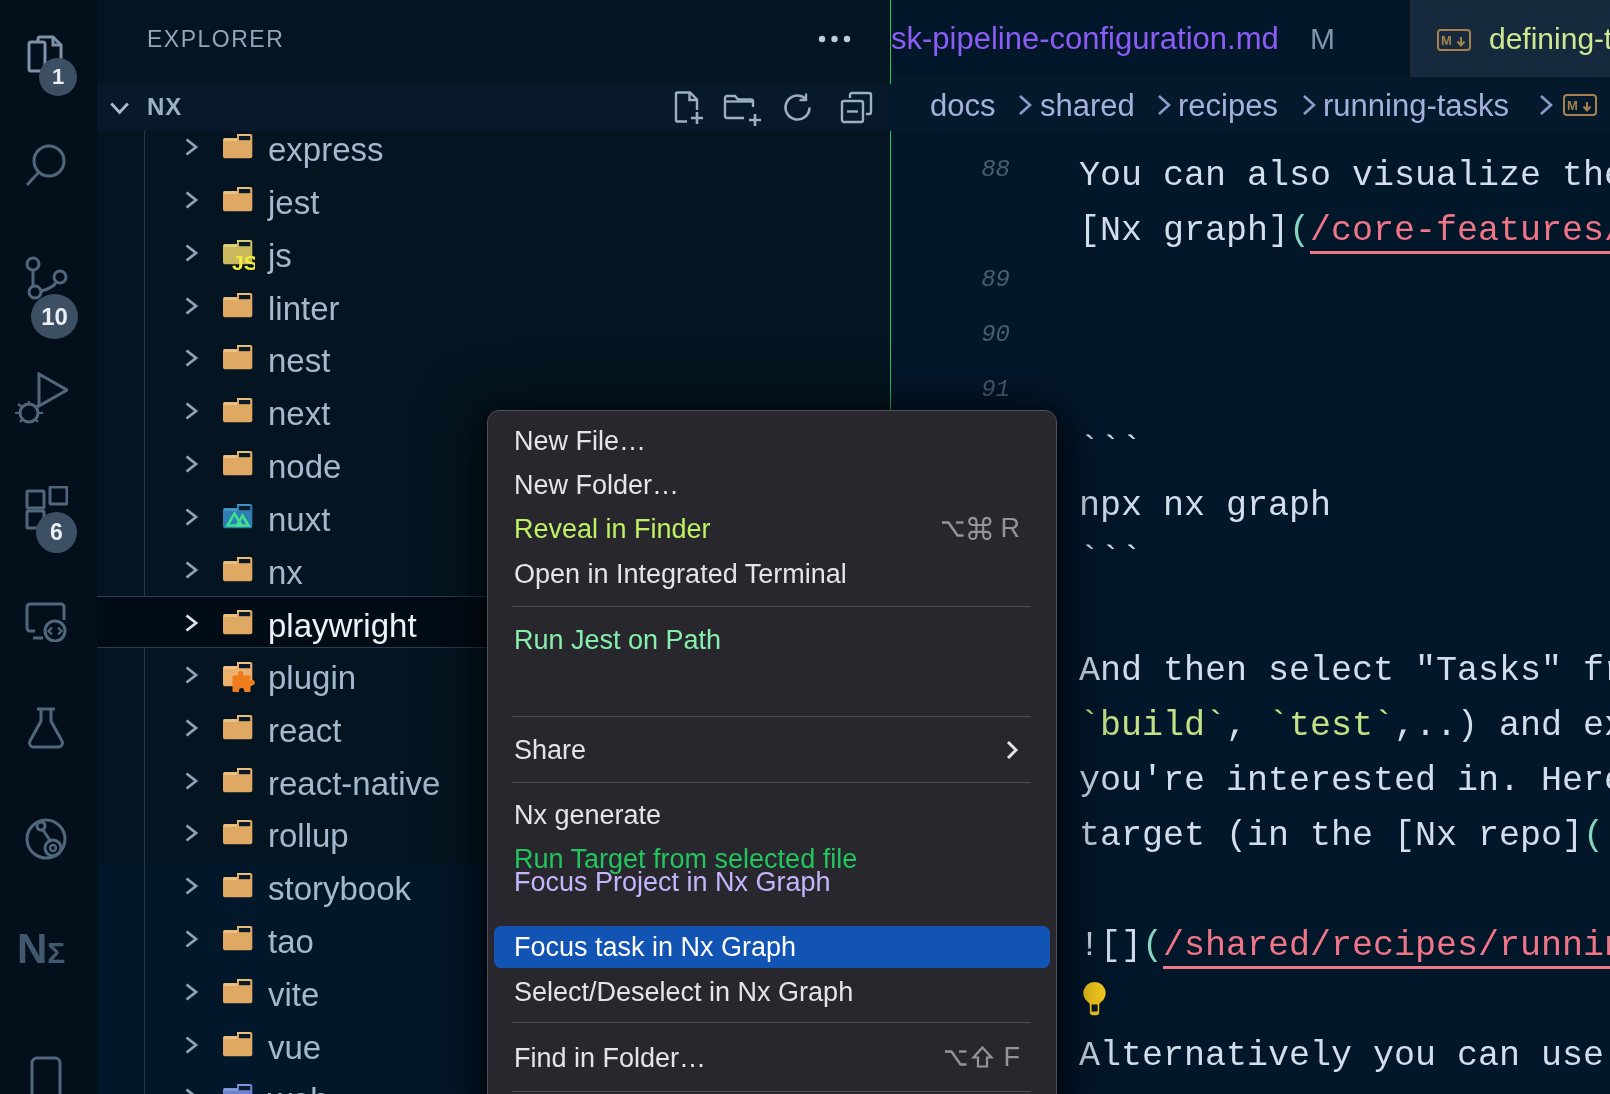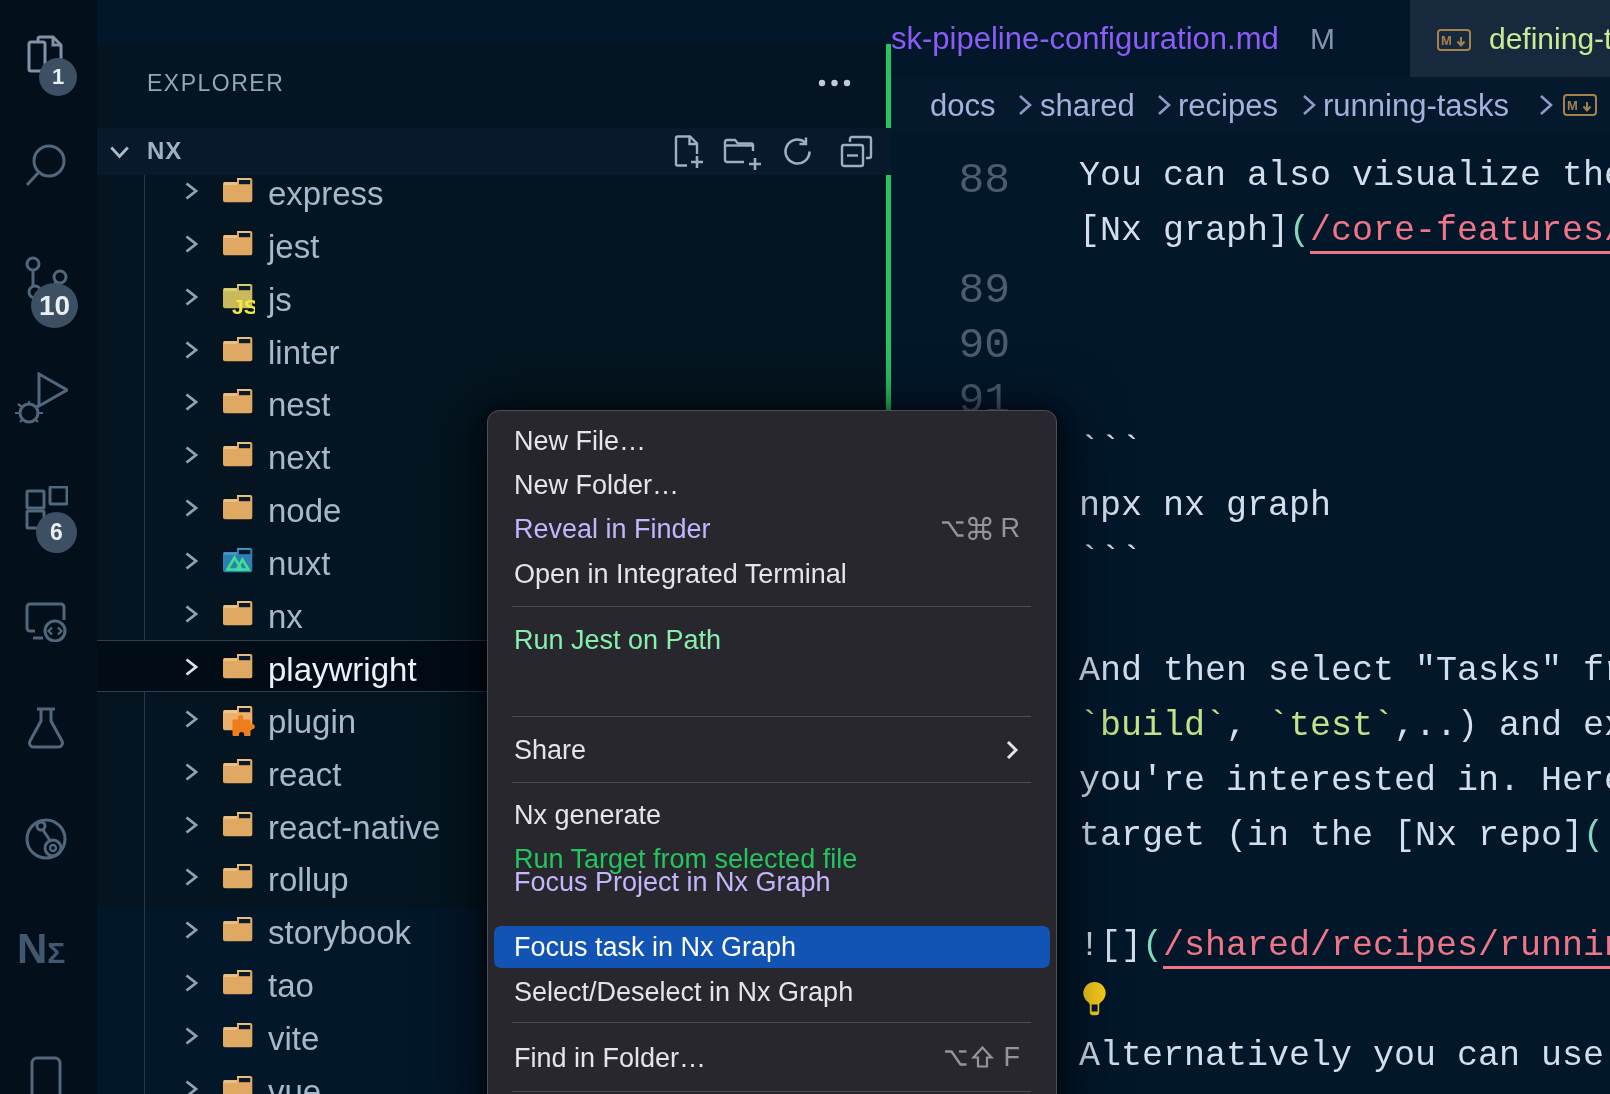--- a/index.html
+++ b/index.html
@@ -3,37 +3,37 @@
 <meta charset="utf-8">
 <style>
   * { margin:0; padding:0; box-sizing:border-box; }
   html,body { width:1610px; height:1094px; overflow:hidden; background:#03172b; }
   body { font-family:"Liberation Sans", sans-serif; position:relative; }
   .abs { position:absolute; }
   #actbar { left:0; top:0; width:97px; height:1094px; background:#040f1c; }
   .aicon { position:absolute; left:24px; width:44px; height:44px; }
   .badge { position:absolute; border-radius:50%; background:#3d5063; color:#e9eff5;
            font-weight:700; display:flex; align-items:center; justify-content:center; }
-  #sidebar { left:97px; top:0; width:794px; height:864px; background:#041521; border-right:5px solid #22c55e;margin-top:44px; }
+  #sidebar { left:97px; top:0; width:794px; height:864px; background:#041521; border-right:1px solid #22c55e; }
   #sidebar .hdr { position:absolute; left:50px; top:26px; font-size:23px; letter-spacing:1.5px; color:#93a6ba; }
   #nxrow { position:absolute; left:0px; top:84px; width:794px; height:47px; background:#07192a; }
   #nxrow .nx { position:absolute; left:50px; top:9px; font-size:24px; font-weight:700; letter-spacing:1px; color:#9cb1c5; }
   .indent { position:absolute; left:47px; top:131px; width:1px; height:963px; background:#24394e; }
   .trow { position:absolute; left:0; width:794px; height:52px; }
   .trow .lbl { position:absolute; left:171px; top:10px; font-size:33px; color:#a5b9cc; }
   .trow .chev { position:absolute; left:84px; top:15px; }
   .trow .fic { position:absolute; left:124px; top:10px; }
   #selrow { background:#020c17; border-top:1px solid #2c3e52; border-bottom:1px solid #2c3e52; }
   #selrow .lbl { color:#edf2f8; }
   #editor { left:891px; top:0; width:719px; height:1094px; background:#03172b; }
   #tab2 { position:absolute; left:517px; top:0; width:202px; height:77px; background:#16293d; border-left:2px solid #061320; overflow:hidden; }
   #bcrumb { position:absolute; left:0; top:77px; width:719px; height:55px; background:#05192d; }
   .bc { position:absolute; top:11px; font-size:31px; color:#a5b0dd; }
   .lnum { position:absolute; width:80px; text-align:right; font-family:"Liberation Mono", monospace;
-          font-size:43px; color:#4a5e70; }
+          font-size:24px; color:#4a5e70;font-style:italic; }
   .cl { position:absolute; left:188px; white-space:pre; font-family:"Liberation Mono", monospace;
         font-size:35px; color:#d3deed; }
   .teal { color:#84d7bd; }
   .lime { color:#c3e186; }
   .plink { color:#ef7587; border-bottom:3px solid #ef7587; padding-bottom:0px; }
   #menu { left:487px; top:410px; width:570px; height:700px; background:#29272e;
           border:1px solid #504e57; border-radius:12px 12px 0 0;
           box-shadow: 0 10px 55px 12px rgba(0,0,0,0.62), 0 2px 16px 2px rgba(0,0,0,0.4); }
   .mi { position:absolute; left:26px; font-size:27px; line-height:31px; color:#e6e4e8; white-space:nowrap; }
   .msep { position:absolute; left:24px; width:519px; height:1px; background:#4e4c53; }
@@ -53,21 +53,21 @@
     <circle cx="25" cy="17" r="15"></circle>
     <path d="M14 29 L3 41"></path>
   </svg>
   <svg class="aicon" style="top:256px" viewBox="0 0 44 44" fill="none" stroke="#51677c" stroke-width="3">
     <circle cx="9" cy="8" r="6"></circle>
     <circle cx="36" cy="21" r="6"></circle>
     <circle cx="11" cy="36" r="6"></circle>
     <path d="M9 14 v16"></path>
     <path d="M17 35 c9-2 14-6 15-9"></path>
   </svg>
-  <div class="badge" style="left:31px; top:283px; width:47px; height:45px; font-size:28px;">10</div>
+  <div class="badge" style="left:31px; top:294px; width:47px; height:45px; font-size:24px;">10</div>
   <svg class="aicon" style="left:14px; top:372px; width:54px; height:56px;" viewBox="0 0 54 56" fill="none" stroke="#51677c" stroke-width="3">
     <path d="M25 2 L53 18 L25 34 z"></path>
     <circle cx="15" cy="41" r="9"></circle>
     <path d="M15 32 v-3 M8 35 l-4-3 M5 41 h-4 M9 47 l-3 3 M22 35 l4-3 M25 41 h4 M21 47 l3 3" stroke-width="2.2"></path>
   </svg>
   <svg class="aicon" style="top:486px" viewBox="0 0 44 44" fill="none" stroke="#51677c" stroke-width="3">
     <rect x="3" y="5" width="17" height="17" rx="1"></rect>
     <rect x="3" y="25" width="17" height="17" rx="1"></rect>
     <rect x="26" y="1" width="17" height="17" rx="1"></rect>
   </svg>
@@ -399,21 +399,21 @@
 <div class="cl" style="top:706px"><span class="lime">`build`</span>, <span class="lime">`test`</span>,..) and expand the</div>
 <div class="cl" style="top:761px">you're interested in. Here is an exa</div>
 <div class="cl" style="top:816px">target (in the [Nx repo]<span class="teal">(</span></div>
 <div class="cl" style="top:926px">![]<span class="teal">(</span><span class="plink">/shared/recipes/running-t</span></div>
 <div class="cl" style="top:1036px">Alternatively you can use the</div>
 </div>
 <div class="abs" id="menu">
     <div id="mhl"></div>
 <div class="mi" style="top:15px; color:#e6e4e8;">New File…</div>
 <div class="mi" style="top:59px; color:#e6e4e8;">New Folder…</div>
-<div class="mi" style="top:103px; color:#c4b5fd;">Reveal in Finder</div>
+<div class="mi" style="top:103px; color:#bef264;">Reveal in Finder</div>
 <div class="mshort" style="top:102px;"><svg width="27" height="27" viewBox="0 0 27 27" style="vertical-align:-5px" fill="none" stroke="#95939b" stroke-width="2.4">
         <path d="M3 7.5 h6.5 l9 13 h6"></path>
         <path d="M17 7.5 h7.5"></path>
       </svg><svg width="27" height="27" viewBox="0 0 27 27" style="vertical-align:-5px" fill="none" stroke="#95939b" stroke-width="2.2">
         <path d="M10 10 H6.8 A3.6 3.6 0 1 1 10.4 6.4 V10 m0 0 h6.8 M17.2 10 V6.4 A3.6 3.6 0 1 1 20.8 10 H17.2 m0 0 v6.8 m0 0 h3.6 a3.6 3.6 0 1 1 -3.6 3.6 V16.8 m0 0 h-6.8 m0 0 v3.6 A3.6 3.6 0 1 1 6.8 16.8 H10.4 m0 0 V10"></path>
       </svg> R</div>
 <div class="mi" style="top:148px; color:#e6e4e8;">Open in Integrated Terminal</div>
 <div class="msep" style="top:195px"></div>
 <div class="mi" style="top:214px; color:#86efac;">Run Jest on Path</div>
 <div class="msep" style="top:305px"></div>

